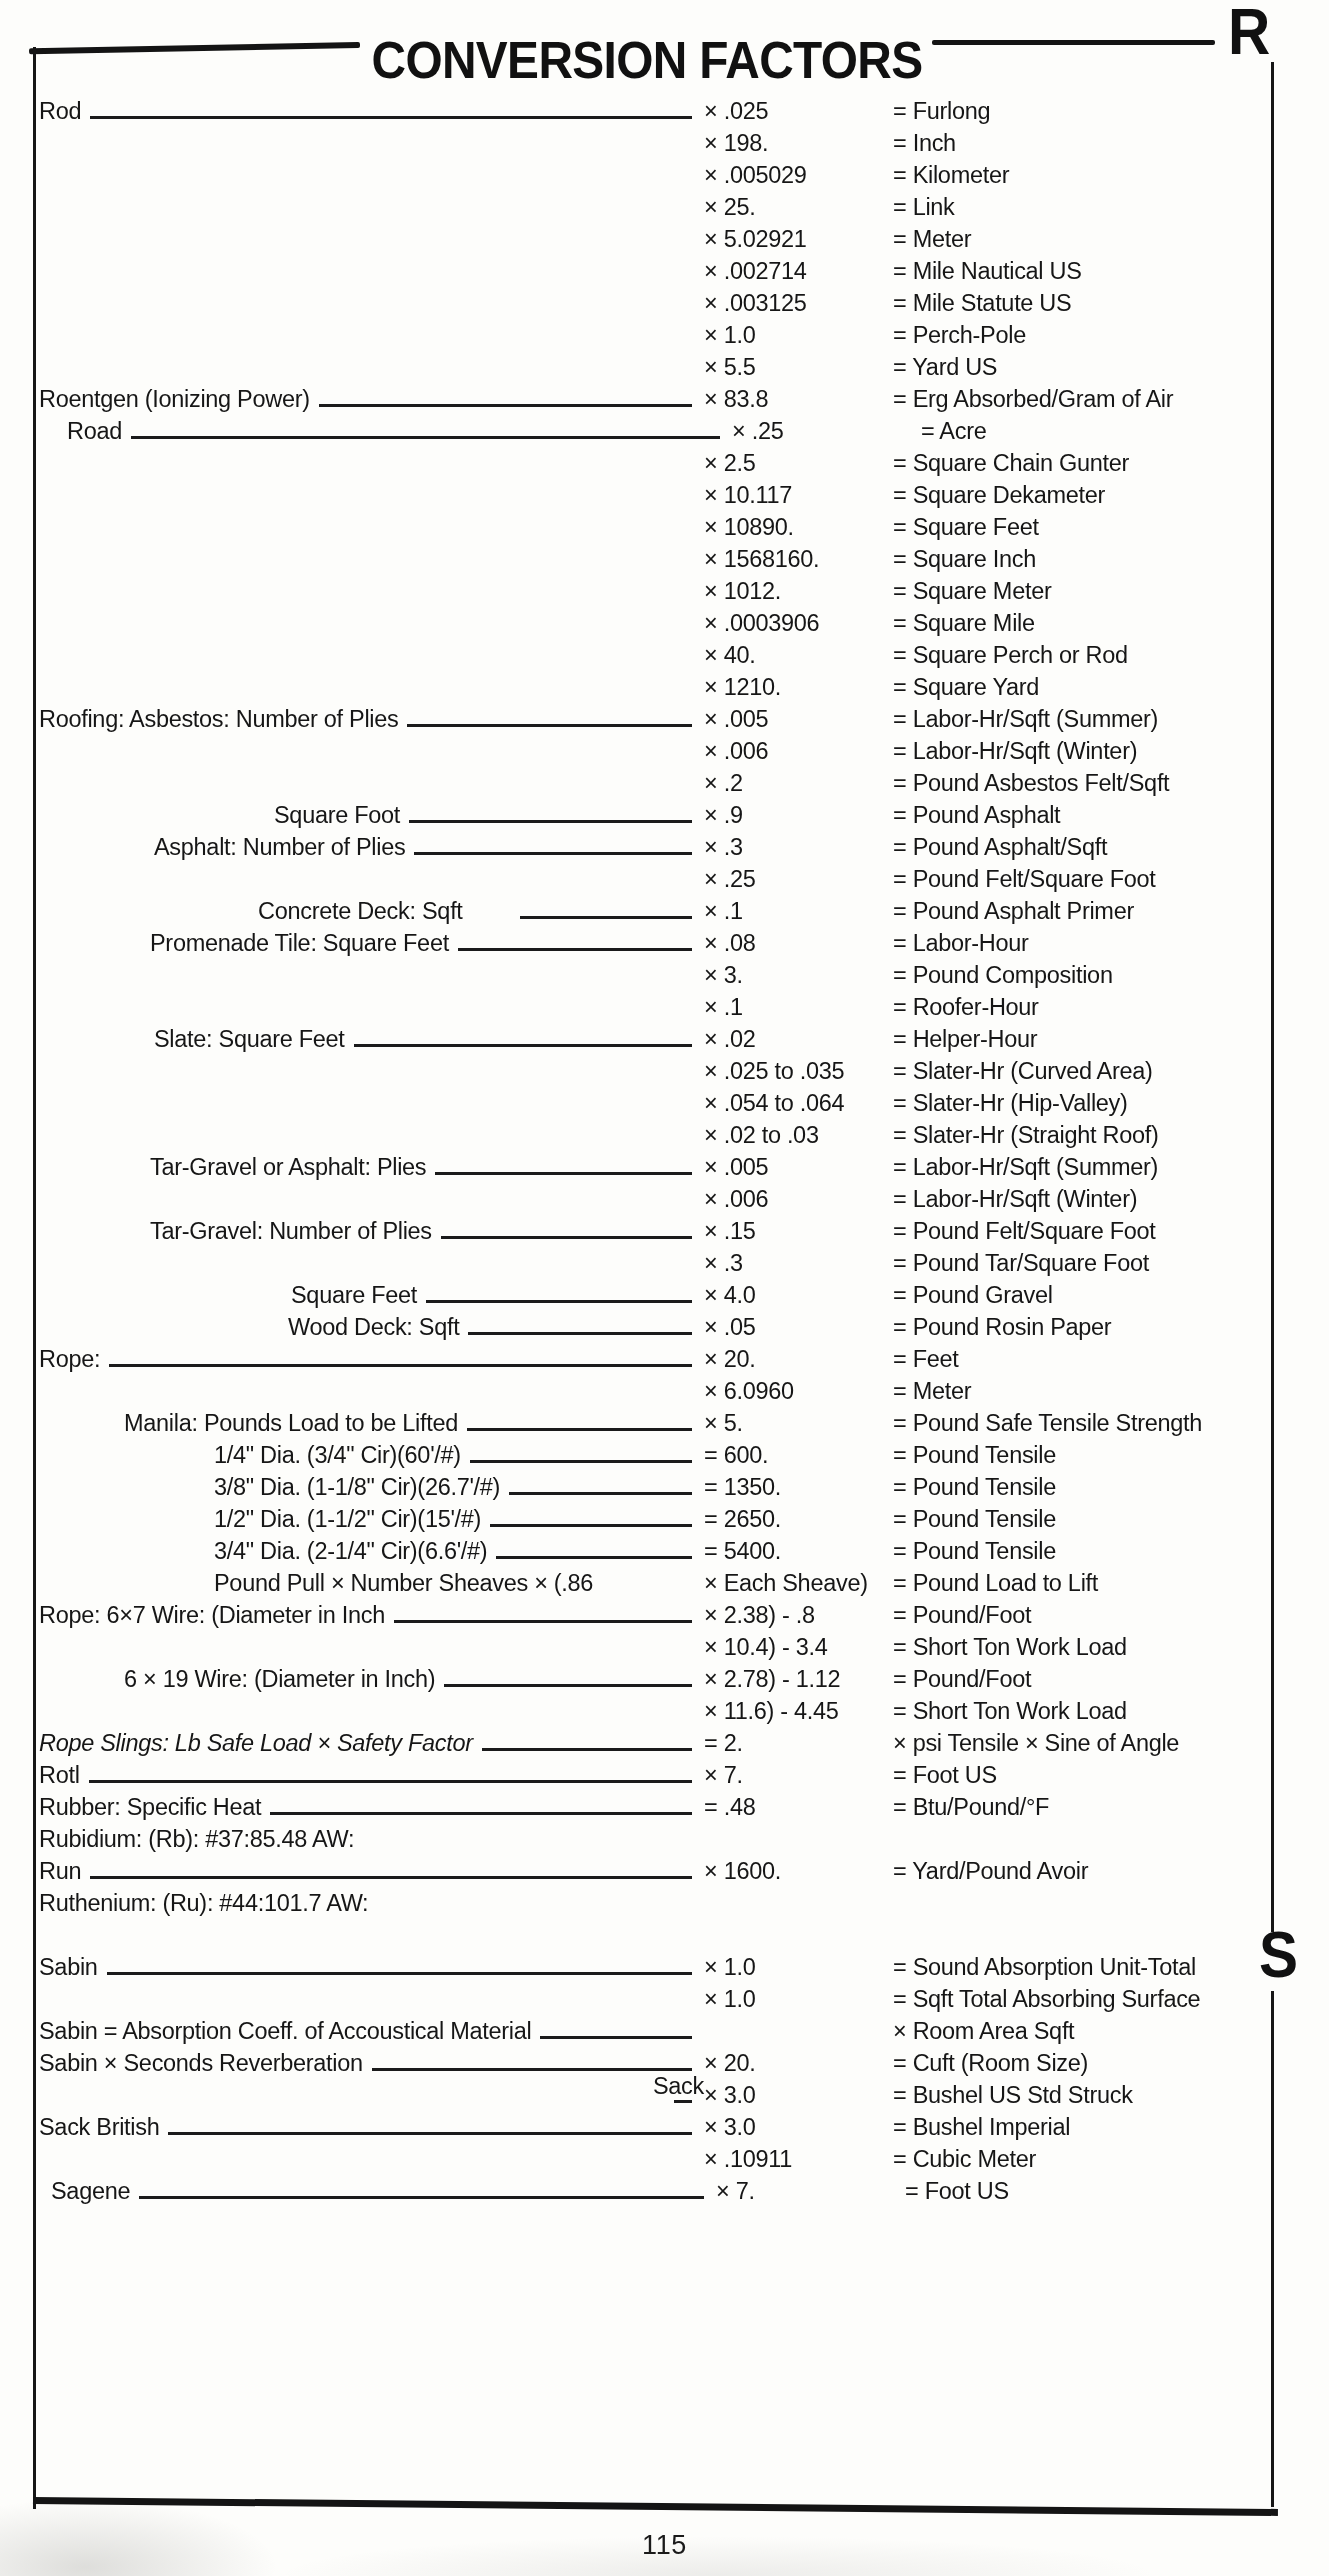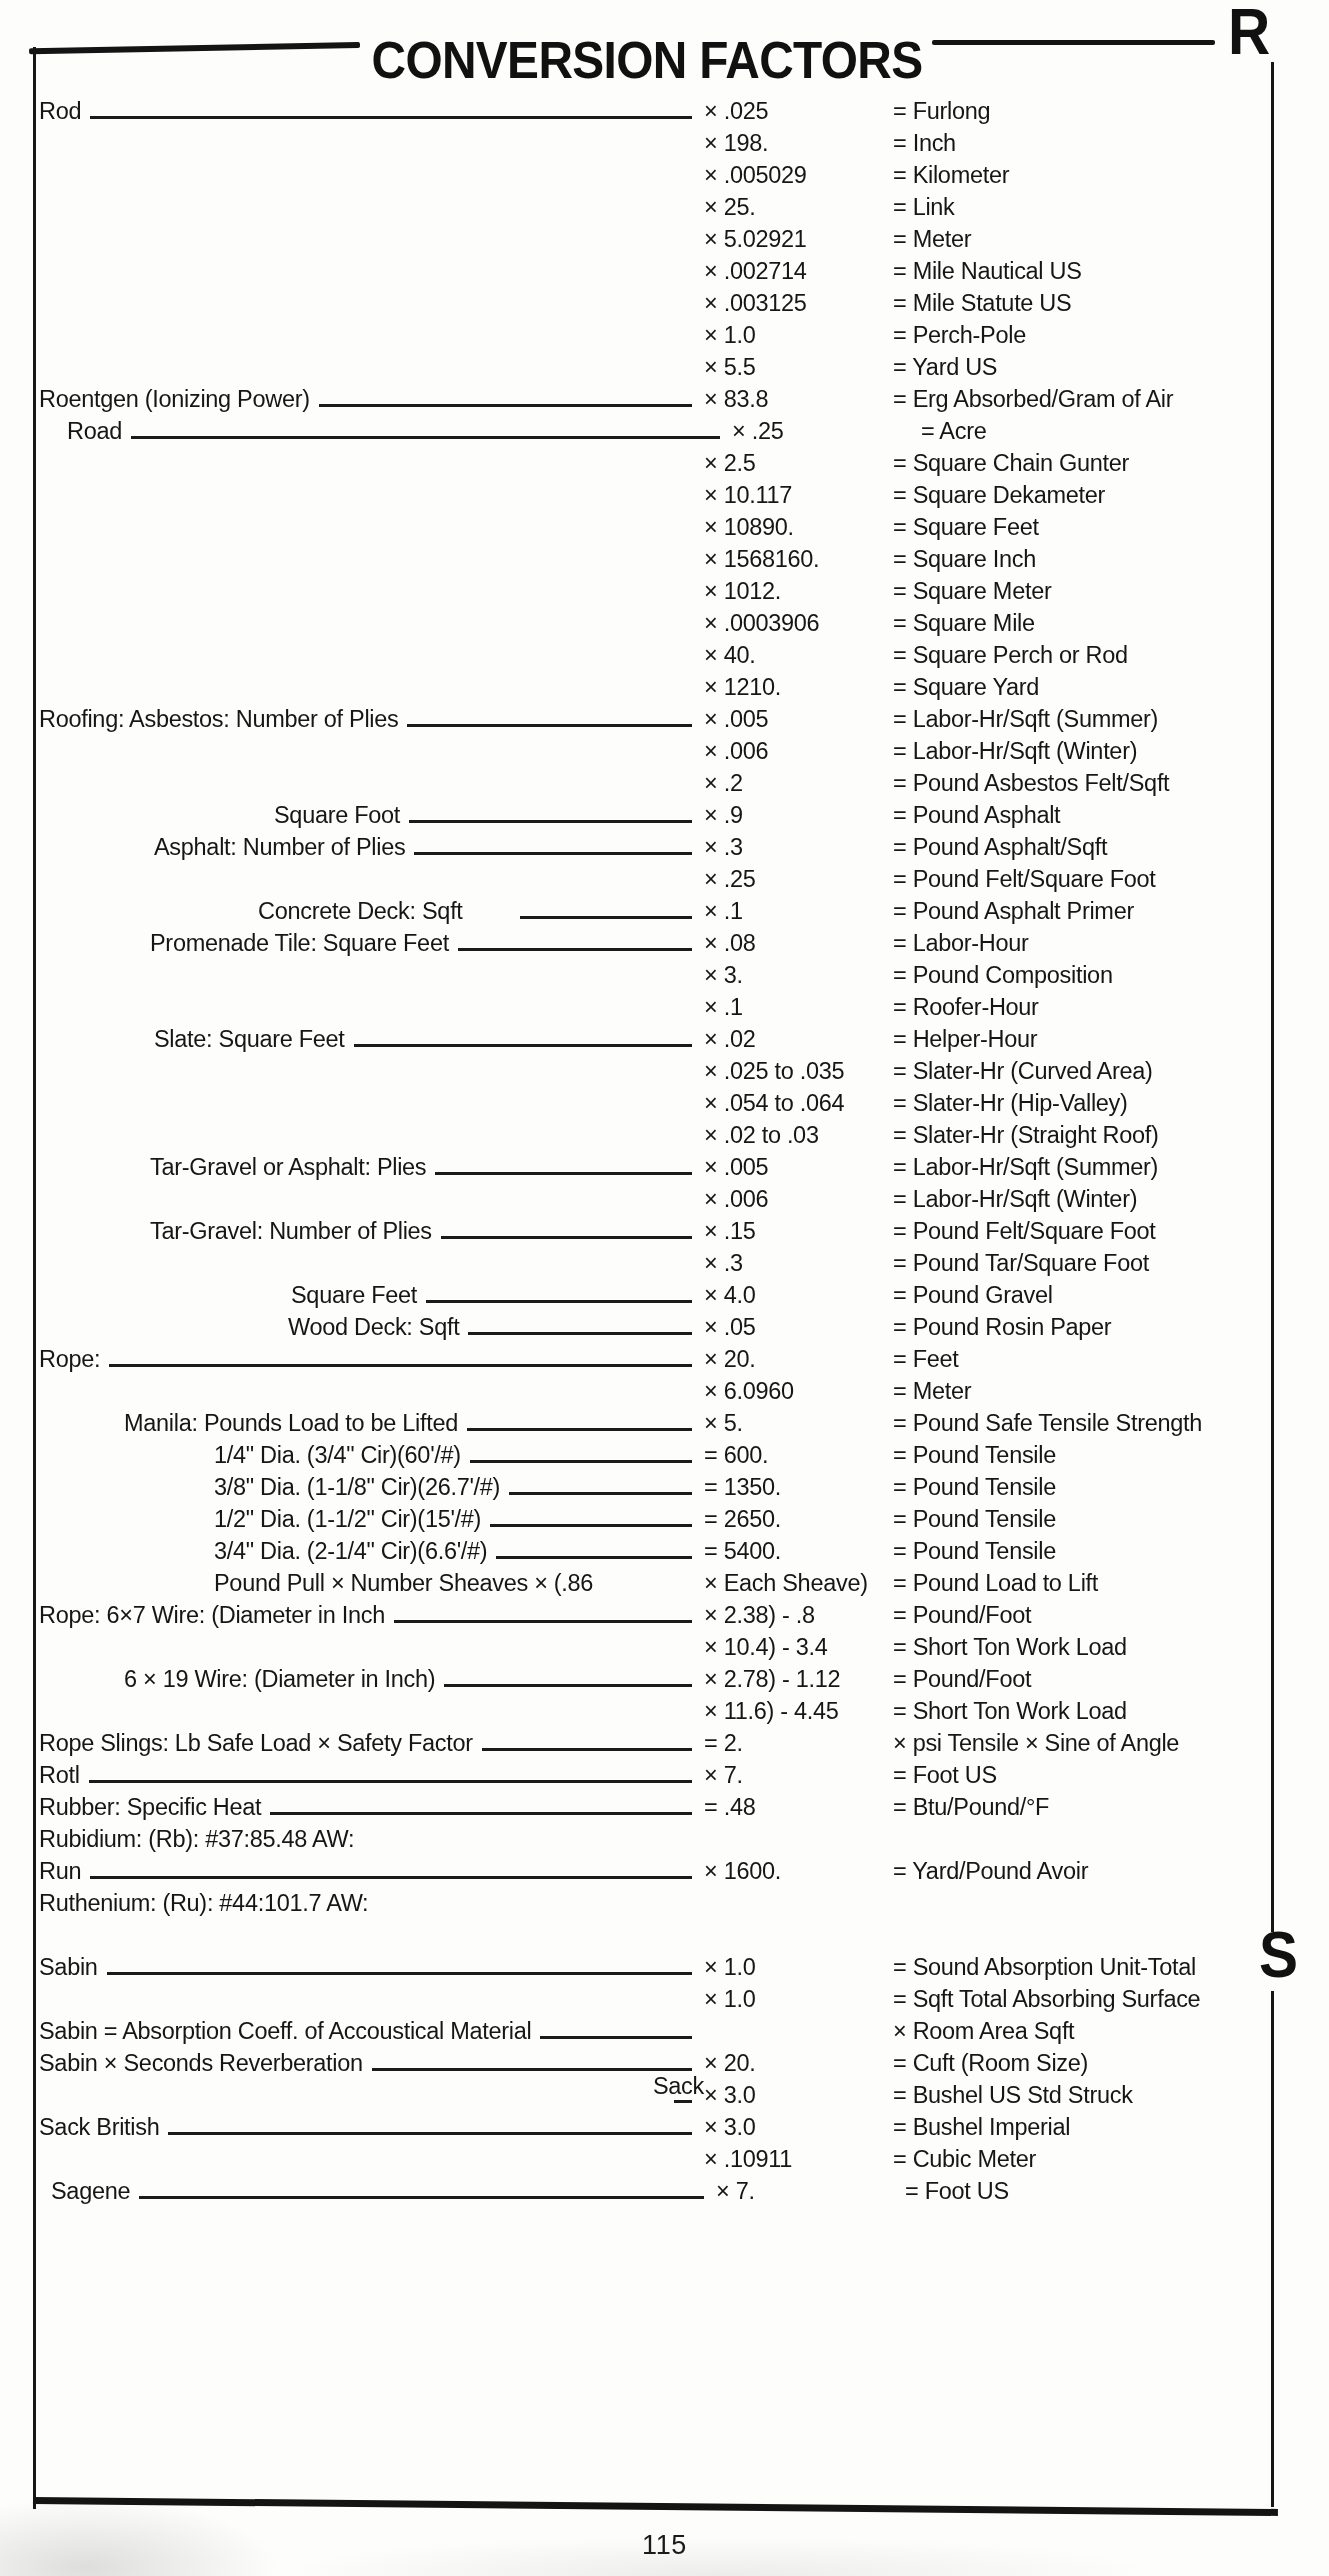--- a/index.html
+++ b/index.html
@@ -538,21 +538,21 @@
     <div class="row">
       <div class="cell-label" style="padding-left: 0px;">
         <span class="lbl"></span>
 
       </div>
       <div class="cell-factor">× 11.6) - 4.45</div>
       <div class="cell-result">= Short Ton Work Load</div>
     </div>
 
     <div class="row">
-      <div class="cell-label" style="padding-left: 0px;">
+      <div class="cell-label" style="padding-left: 0px; font-style: italic;">
         <span class="lbl">Rope Slings: Lb Safe Load × Safety Factor</span>
         <span class="leader"></span>
       </div>
       <div class="cell-factor">= 2.</div>
       <div class="cell-result">× psi Tensile × Sine of Angle</div>
     </div>
 
     <div class="row">
       <div class="cell-label" style="padding-left: 0px;">
         <span class="lbl">Rotl</span>

